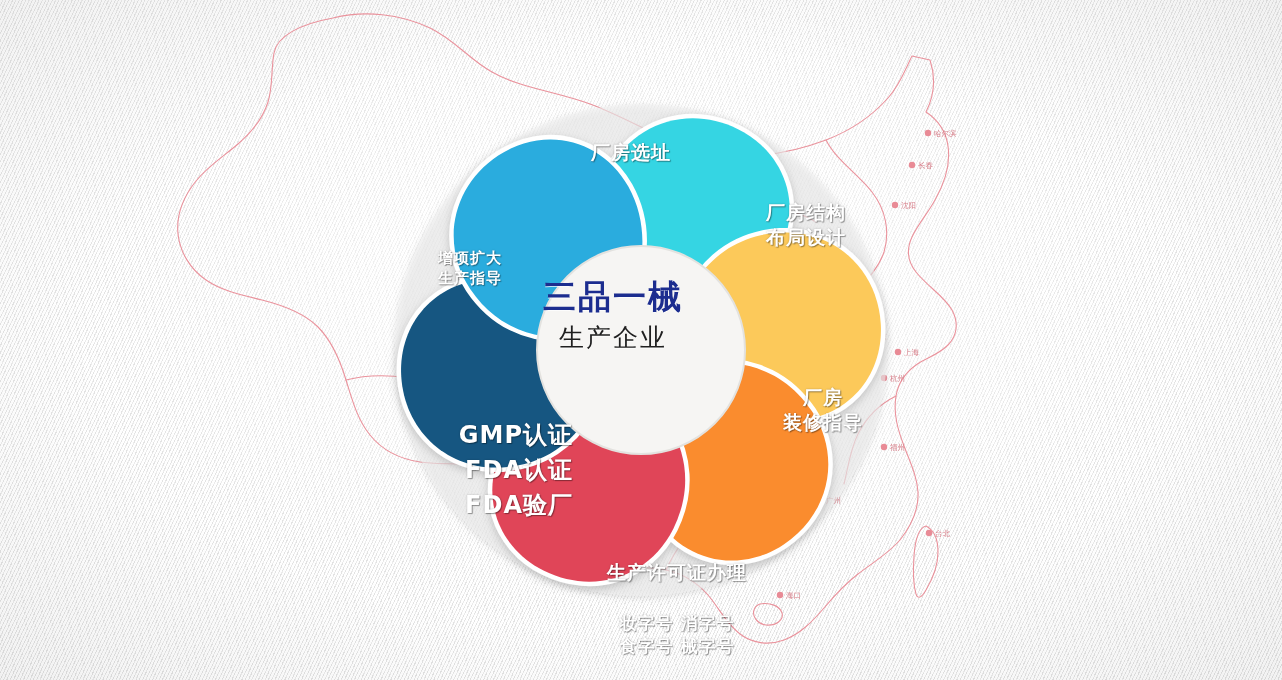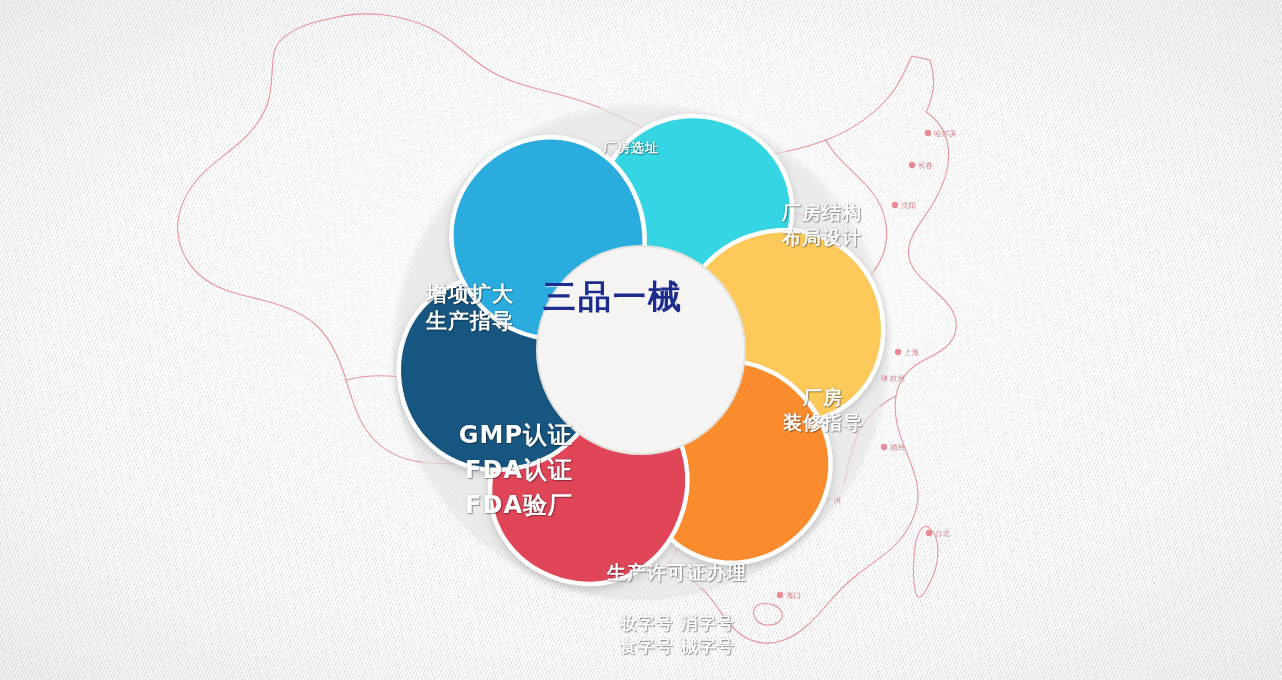--- a/index.html
+++ b/index.html
@@ -42,28 +42,28 @@
     position:absolute;
     text-align:center;
     color:#ffffff;
     font-weight:bold;
     line-height:1.30;
     white-space:pre-line;
     text-shadow:1px 1px 1px rgba(0,0,0,.35), 0 0 2px rgba(0,0,0,.25);
     pointer-events:none;
     letter-spacing:1px;
   }
-  #t-site{left:541px;top:140px;width:180px;font-size:13px;}
-  #t-structure{left:732px;top:200px;width:180px;font-size:19px;}
+  #t-site{left:541px;top:140px;width:180px;font-size:19px;}
+  #t-structure{left:716px;top:200px;width:180px;font-size:19px;}
   #t-decor{left:738px;top:385px;width:170px;font-size:19px;}
   #t-license{left:562px;top:509px;width:230px;font-size:18px;}
   #t-license .lic-title{font-size:19px;display:block;margin-bottom:4px;margin-top:28px;}
   #t-license .lic-sub{font-size:17px;display:block;line-height:1.35;font-weight:bold;text-align:center;}
   #t-cert{left:383px;top:418px;width:190px;font-size:24px;line-height:1.45;text-align:right;}
-  #t-expand{left:380px;top:249px;width:180px;font-size:21px;margin-top:32px;}
+  #t-expand{left:380px;top:249px;width:180px;font-size:15px;}
 
   
   #center-text{
     position:absolute;left:488px;top:278px;width:250px;text-align:center;
     pointer-events:none;
   }
   #center-title{
     font-size:33px;font-weight:bold;color:#1c2d8f;letter-spacing:2px;
     line-height:1.15;
     text-shadow:0 1px 0 rgba(255,255,255,.7);
@@ -276,15 +276,16 @@
 食字号  械字号</span>
   </div>
   <div class="petal-text" id="t-cert">GMP认证
 FDA认证
 FDA验厂</div>
   <div class="petal-text" id="t-expand">增项扩大
 生产指导</div>
 
   <div id="center-text">
     <div id="center-title">三品一械</div>
+    <div id="center-sub1">生产企业</div>
   </div>
 
 </div>
 
 </body></html>

